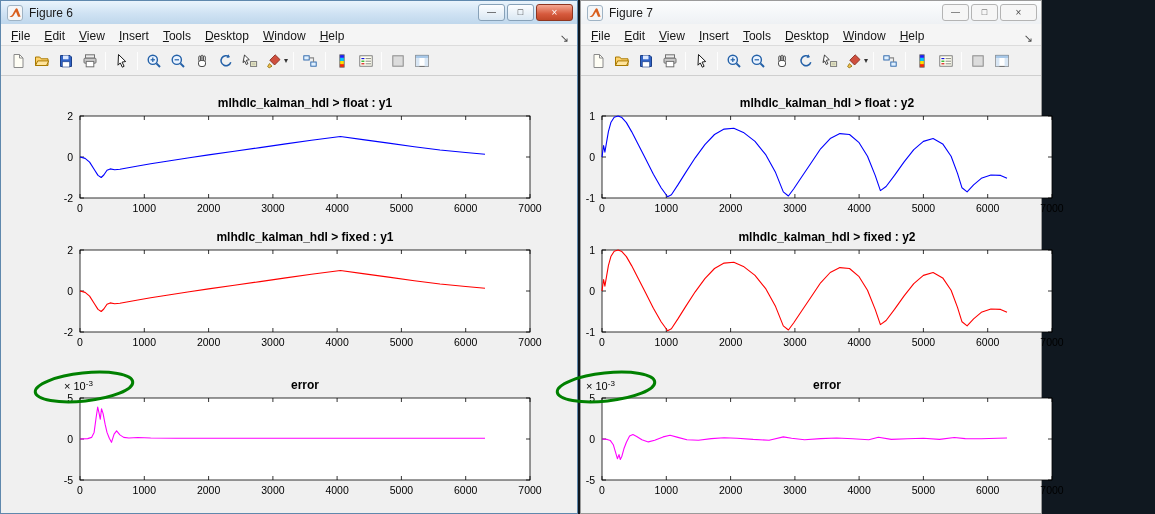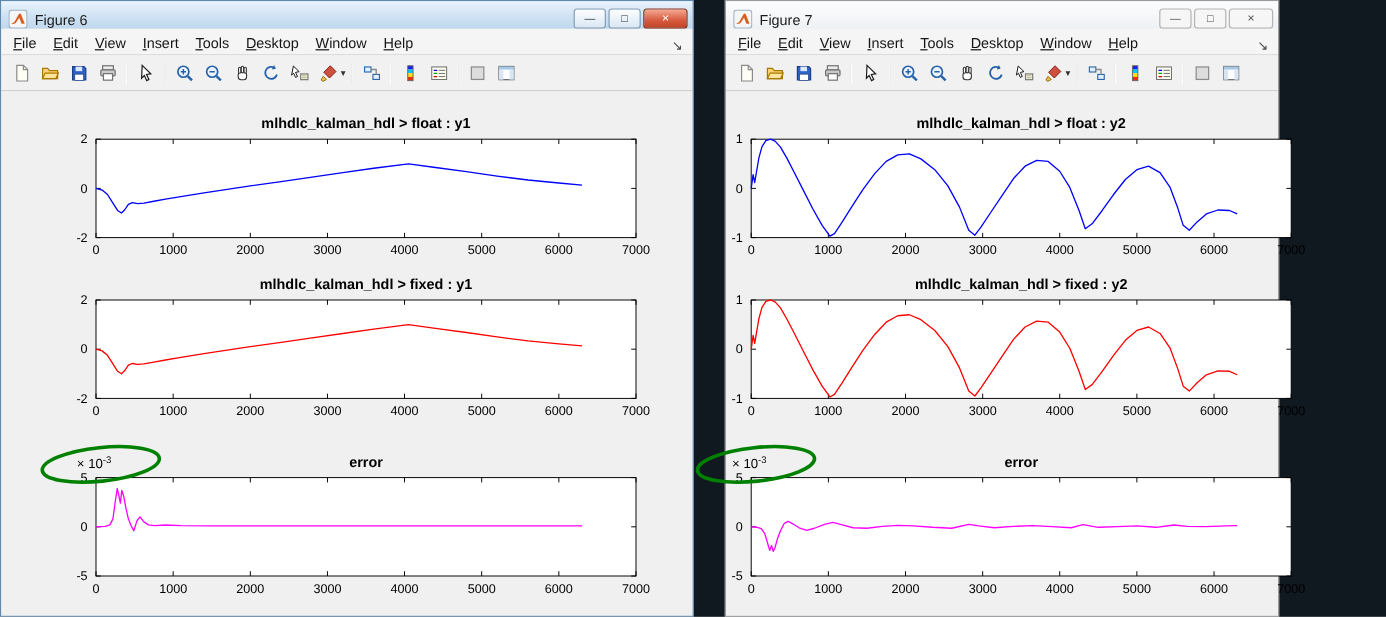--- a/index.html
+++ b/index.html
@@ -1,21 +1,21 @@
 <!DOCTYPE html>
 <html><head>
 <meta charset="utf-8">
 <style>
   *{margin:0;padding:0;box-sizing:border-box}
   html,body{width:1155px;height:514px;overflow:hidden}
   body{background:#101820;font-family:"Liberation Sans",sans-serif;position:relative}
   .window{position:absolute;top:0;height:514px;background:#f0f0f0;display:flex;flex-direction:column;border:1px solid #6f93b5}
   .win-left{left:0;width:578px;border-color:#5f88ad;box-shadow:0 0 0 1px #b9d2e8 inset}
-  .win-right{left:604px;width:462px;border-color:#9b9b9b;box-shadow:0 0 0 1px #e8e8e8 inset}
-  .titlebar{height:23px;display:flex;align-items:flex-end;padding:0 4px 0 6px;gap:6px;flex:0 0 auto}
+  .win-right{left:580px;width:462px;border-color:#9b9b9b;box-shadow:0 0 0 1px #e8e8e8 inset}
+  .titlebar{height:23px;display:flex;align-items:center;padding:0 4px 0 6px;gap:6px;flex:0 0 auto}
   .win-left .titlebar{background:linear-gradient(#eaf4fc,#cfe2f3 55%,#bfd7ec)}
   .win-right .titlebar{background:linear-gradient(#fcfdfe,#eef1f4)}
   .title{font-size:12px;color:#1a1a1a;flex:1;white-space:nowrap}
   .app-icon{width:16px;height:16px;display:inline-flex}
   .winbtns{display:flex;gap:2px;align-items:center}
   .wb{width:27px;height:17px;border:1px solid #87a1b8;border-radius:3px;background:linear-gradient(#fdfeff,#d9e7f3);font-size:9px;line-height:15px;text-align:center;color:#2c2c2c;cursor:default}
   .wb.close{width:37px;background:linear-gradient(#f5a893,#d65a3d 60%,#c14728);border-color:#8e3520;color:#fff;font-size:10px}
   .win-right .wb{background:#f6f6f6;border-color:#b4b4b4;color:#4a4a4a}
   .win-right .wb.close{background:#f6f6f6;border-color:#b4b4b4;color:#4a4a4a}
   .menubar{height:22px;background:#f5f5f5;border-bottom:1px solid #dcdcdc;display:flex;align-items:flex-end;padding:0 3px;font-size:12px;color:#151515;flex:0 0 auto}

